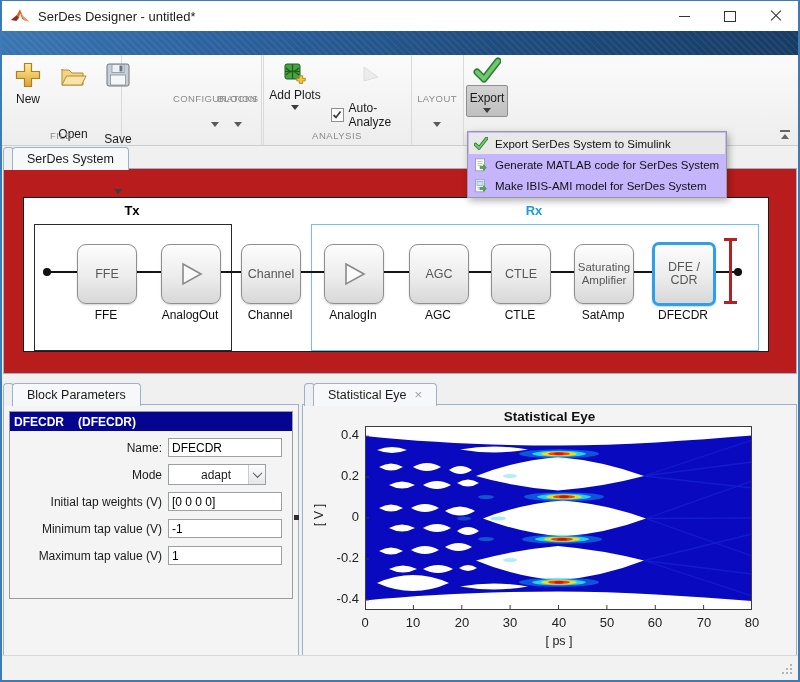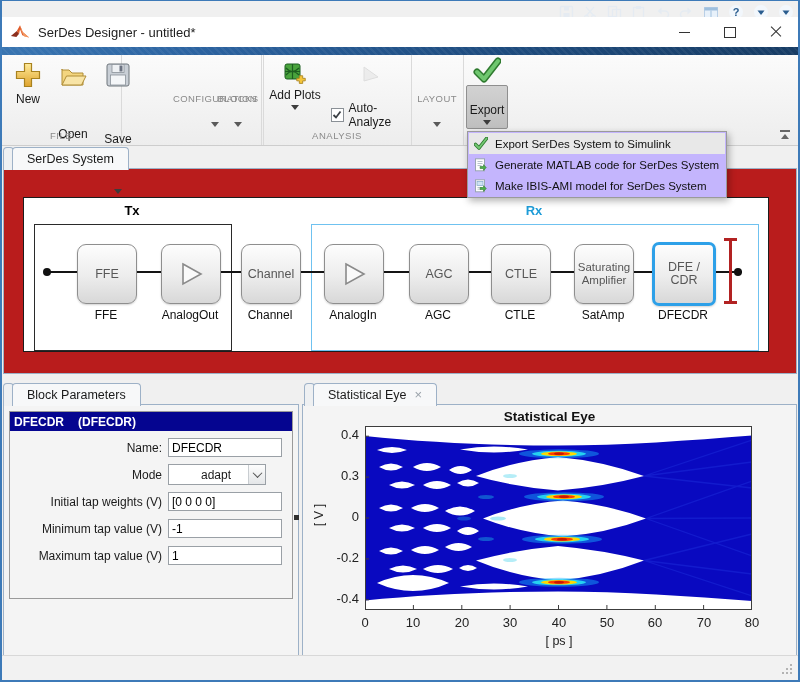--- a/index.html
+++ b/index.html
@@ -1,21 +1,21 @@
 <!DOCTYPE html>
 <html><head>
 <meta charset="utf-8">
 <style>
   html,body{margin:0;padding:0;}
   body{width:800px;height:682px;position:relative;overflow:hidden;
        font-family:"Liberation Sans",sans-serif;background:#f0f0f0;font-size:12px;color:#1a1a1a;}
   .frame{position:absolute;inset:0;border:2px solid #3d7ab8;border-top-width:1px;pointer-events:none;z-index:200;}
 
   
-  .titlebar{position:absolute;left:1px;top:1px;right:1px;height:30px;background:#fff;display:flex;align-items:center;z-index:10;margin-top:16px;}
+  .titlebar{position:absolute;left:1px;top:1px;right:1px;height:30px;background:#fff;display:flex;align-items:center;z-index:10;}
   .titlebar .logo{margin-left:9px;width:20px;height:18px;}
   .titlebar .title{margin-left:8px;font-size:13px;color:#222;}
   .wctrls{margin-left:auto;display:flex;height:100%;}
   .wbtn{width:46px;height:100%;display:flex;align-items:center;justify-content:center;}
   .min-glyph{width:11px;height:0;border-top:1px solid #333;}
   .max-glyph{width:10px;height:9px;border:1px solid #333;}
   .close-glyph{position:relative;width:12px;height:12px;}
   .close-glyph::before,.close-glyph::after{content:"";position:absolute;left:-1px;top:5px;width:14px;height:1px;background:#333;}
   .close-glyph::before{transform:rotate(45deg);}
   .close-glyph::after{transform:rotate(-45deg);}
@@ -40,21 +40,21 @@
   .rbtn{position:absolute;display:flex;flex-direction:column;align-items:center;}
   .rbtn .lbl{margin-top:3px;font-size:12px;color:#1a1a1a;}
   .dd{width:0;height:0;border:4px solid transparent;border-top:5px solid #3c3c3c;border-bottom:0;margin-top:3px;}
   .dd-gray{border-top-color:#5a5a5a;}
   .collapse-arrow{position:absolute;right:8px;bottom:6px;width:12px;display:flex;flex-direction:column;align-items:center;}
   .collapse-arrow .bar{width:10px;height:2px;background:#666;margin-bottom:2px;}
   .collapse-arrow .tri{width:0;height:0;border:4px solid transparent;border-bottom:5px solid #666;border-top:0;}
   .checkrow{display:flex;align-items:center;gap:5px;}
   .cbx{width:12px;height:12px;background:#fff;border:1px solid #8a9096;display:flex;align-items:center;justify-content:center;}
   .export-btn{position:absolute;left:4px;top:2px;width:40px;display:flex;flex-direction:column;align-items:center;}
-  .export-press{margin-top:2px;width:40px;padding:17px 0 3px 0;display:flex;flex-direction:column;align-items:center;
+  .export-press{margin-top:2px;width:40px;padding:5px 0 3px 0;display:flex;flex-direction:column;align-items:center;
     background:linear-gradient(#d2d2d2,#bfbfbf);border:1px solid #8f8f8f;border-radius:2px;}
 
   
   .menu{position:absolute;left:467px;top:131px;width:256px;background:#c4b5fd;border:1px solid #9a9a9a;
     box-shadow:2px 3px 7px rgba(0,0,0,.3);z-index:100;padding:1px;}
   .menu-item{height:21px;display:flex;align-items:center;gap:7px;padding-left:5px;font-size:11.5px;white-space:nowrap;color:#111;}
   .menu-item.hl{background:#e8e8e8;}
 
   
   .panel{position:absolute;background:#f4f4f4;border:1px solid #9db1c7;}
@@ -477,21 +477,21 @@
       </g>
       <g stroke="#3c3c3c">
         <rect x="0.5" y="0.5" width="386" height="183" fill="none"></rect>
         <path d="M48.4,183 v-4 M96.8,183 v-4 M145.1,183 v-4 M193.5,183 v-4 M241.9,183 v-4 M290.3,183 v-4 M338.6,183 v-4"></path>
         <path d="M0,10.2 h4 M0,51.1 h4 M0,92 h4 M0,132.9 h4 M0,173.8 h4"></path>
       </g>
     </svg>
   </div>
 
   <span class="ytick" style="top:22px;">0.4</span>
-  <span class="ytick" style="top:63px;">0.3</span>
+  <span class="ytick" style="top:63px;">0.2</span>
   <span class="ytick" style="top:104px;">0</span>
   <span class="ytick" style="top:145px;">-0.2</span>
   <span class="ytick" style="top:186px;">-0.4</span>
 
   <span class="xtick" style="left:46px;">0</span>
   <span class="xtick" style="left:94px;">10</span>
   <span class="xtick" style="left:143px;">20</span>
   <span class="xtick" style="left:191px;">30</span>
   <span class="xtick" style="left:240px;">40</span>
   <span class="xtick" style="left:288px;">50</span>

